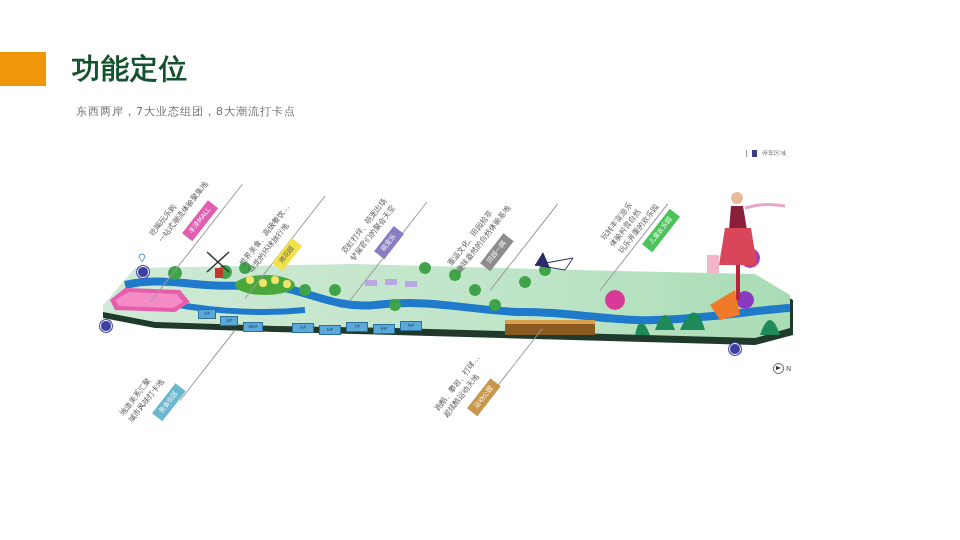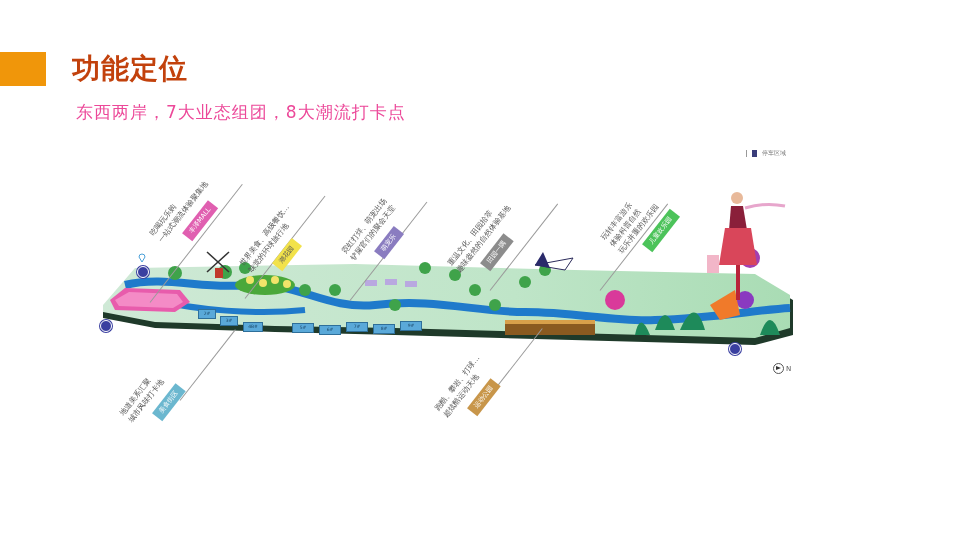--- a/index.html
+++ b/index.html
@@ -1,20 +1,20 @@
 <!DOCTYPE html>
 <html><head>
 <meta charset="utf-8">
 <style>
   html, body { margin:0; padding:0; }
   body { width:960px; height:540px; background:#ffffff; position:relative; overflow:hidden;
          font-family:"DejaVu Sans","Liberation Sans",sans-serif; }
   .accent-bar { position:absolute; left:0; top:52px; width:46px; height:34px; background:#f0960a; }
-  .title { position:absolute; left:72px; top:50px; font-size:28px; font-weight:bold; color:#c2410c; letter-spacing:1px; line-height:38px; }
-  .subtitle { position:absolute; left:76px; top:100px; font-size:17px; color:#ec4899; letter-spacing:1px; line-height:24px; }
+  .title { position:absolute; left:72px; top:50px; font-size:28px; font-weight:bold; color:#14532d; letter-spacing:1px; line-height:38px; }
+  .subtitle { position:absolute; left:76px; top:100px; font-size:11px; color:#737373; letter-spacing:1px; line-height:24px; }
 
   .map { position:absolute; left:95px; top:140px; width:730px; height:300px; }
   .legend-top { position:absolute; left:746px; top:149px; font-size:6px; color:#777; display:flex; align-items:center; gap:5px; }
   .legend-top .bar { width:1px; height:7px; background:#999; }
   .legend-top .p-icon { width:5px; height:7px; background:#3a3d7a; }
 
   .callout { position:absolute; transform-origin:left bottom; transform:rotate(-52deg); white-space:nowrap; }
   .callout .line1, .callout .line2 { font-size:7.5px; color:#555; line-height:11px; display:block; }
   .callout .tag { display:inline-block; font-size:6.5px; color:#fff; padding:2px 6px; margin-top:2px; margin-left:20px; }
 

